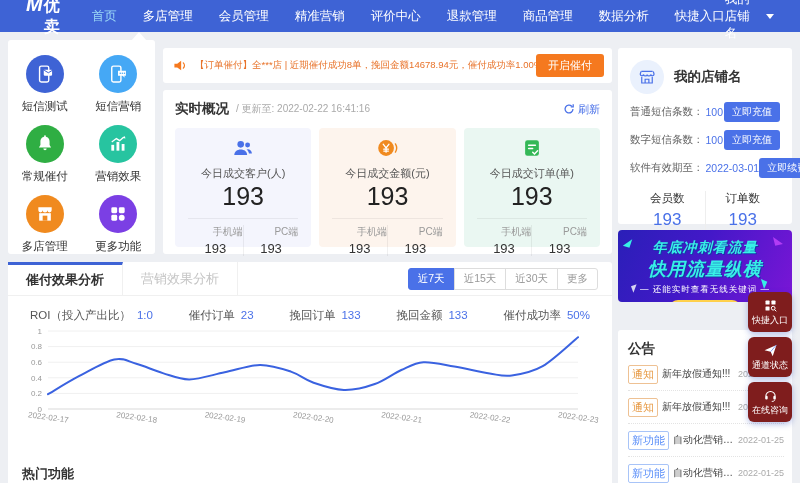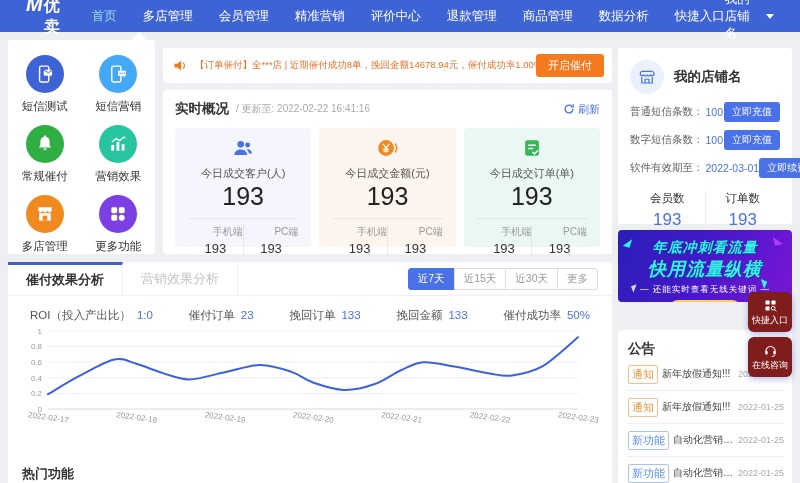--- a/index.html
+++ b/index.html
@@ -432,20 +432,29 @@
             <rect x="13.5" y="4" width="6.5" height="6.5" rx="1"></rect>
             <rect x="4" y="13.5" width="6.5" height="6.5" rx="1"></rect>
             <circle cx="16.3" cy="16.3" r="3" fill="none" stroke="#fff" stroke-width="1.6"></circle>
             <path d="M18.7 18.7l2.6 2.6" stroke="#fff" stroke-width="1.6"></path>
           </svg>
       </span>
       <span class="fl">快捷入口</span>
     </div>
     <div class="fab">
       <span style="display:flex;">
+        <svg width="15" height="15" viewBox="0 0 24 24" fill="#fff">
+            <path d="M2.5 11.5L21.5 3l-6 18-3.2-7.2z"></path>
+            <path d="M12.3 13.8L21.5 3" stroke="#4A74F0" stroke-width="1.1"></path>
+          </svg>
+      </span>
+      <span class="fl">通道状态</span>
+    </div>
+    <div class="fab">
+      <span style="display:flex;">
         <svg width="15" height="15" viewBox="0 0 24 24" fill="none" stroke="#fff" stroke-width="1.7">
             <path d="M4.5 13a7.5 7.5 0 0 1 15 0"></path>
             <rect x="3.5" y="12.5" width="4" height="6" rx="1.8" fill="#fff" stroke="none"></rect>
             <rect x="16.5" y="12.5" width="4" height="6" rx="1.8" fill="#fff" stroke="none"></rect>
             <path d="M19 18.5c0 2-2.2 3-5 3" stroke-width="1.5"></path>
           </svg>
       </span>
       <span class="fl">在线咨询</span>
     </div>
   </div>

